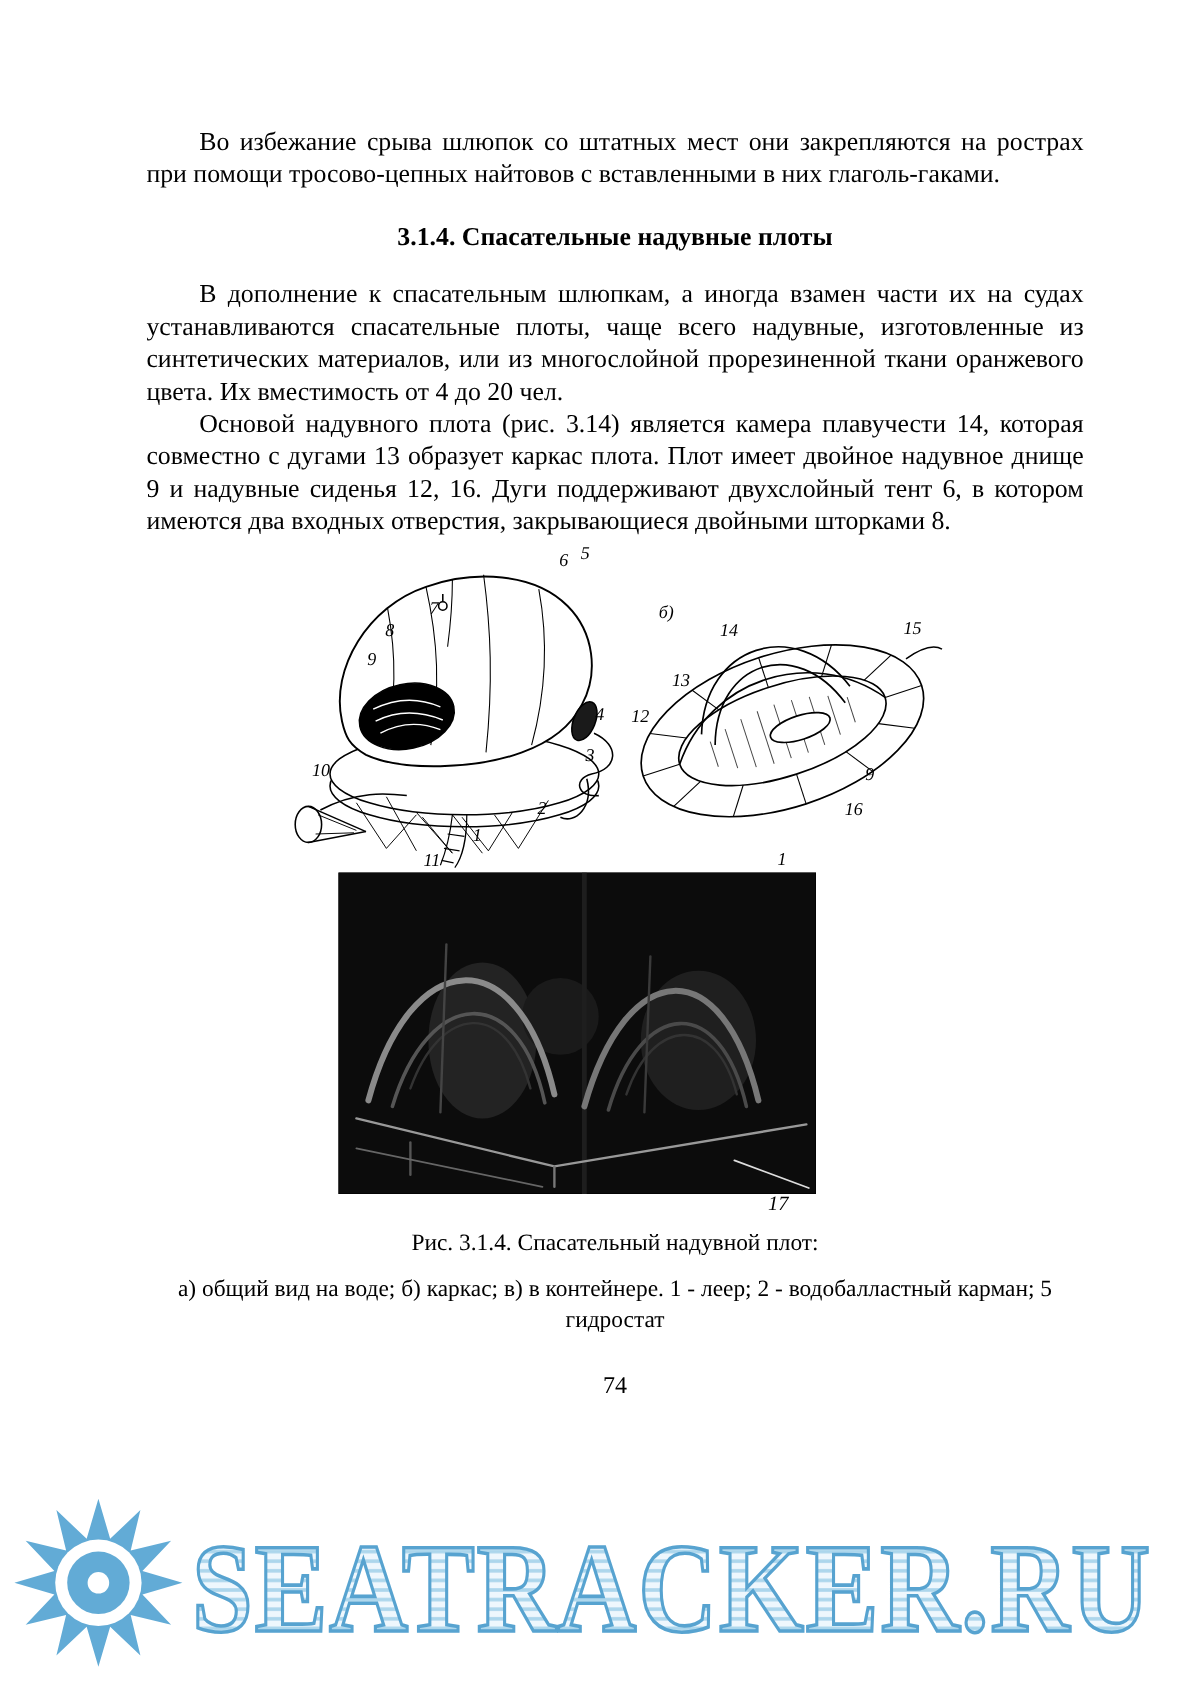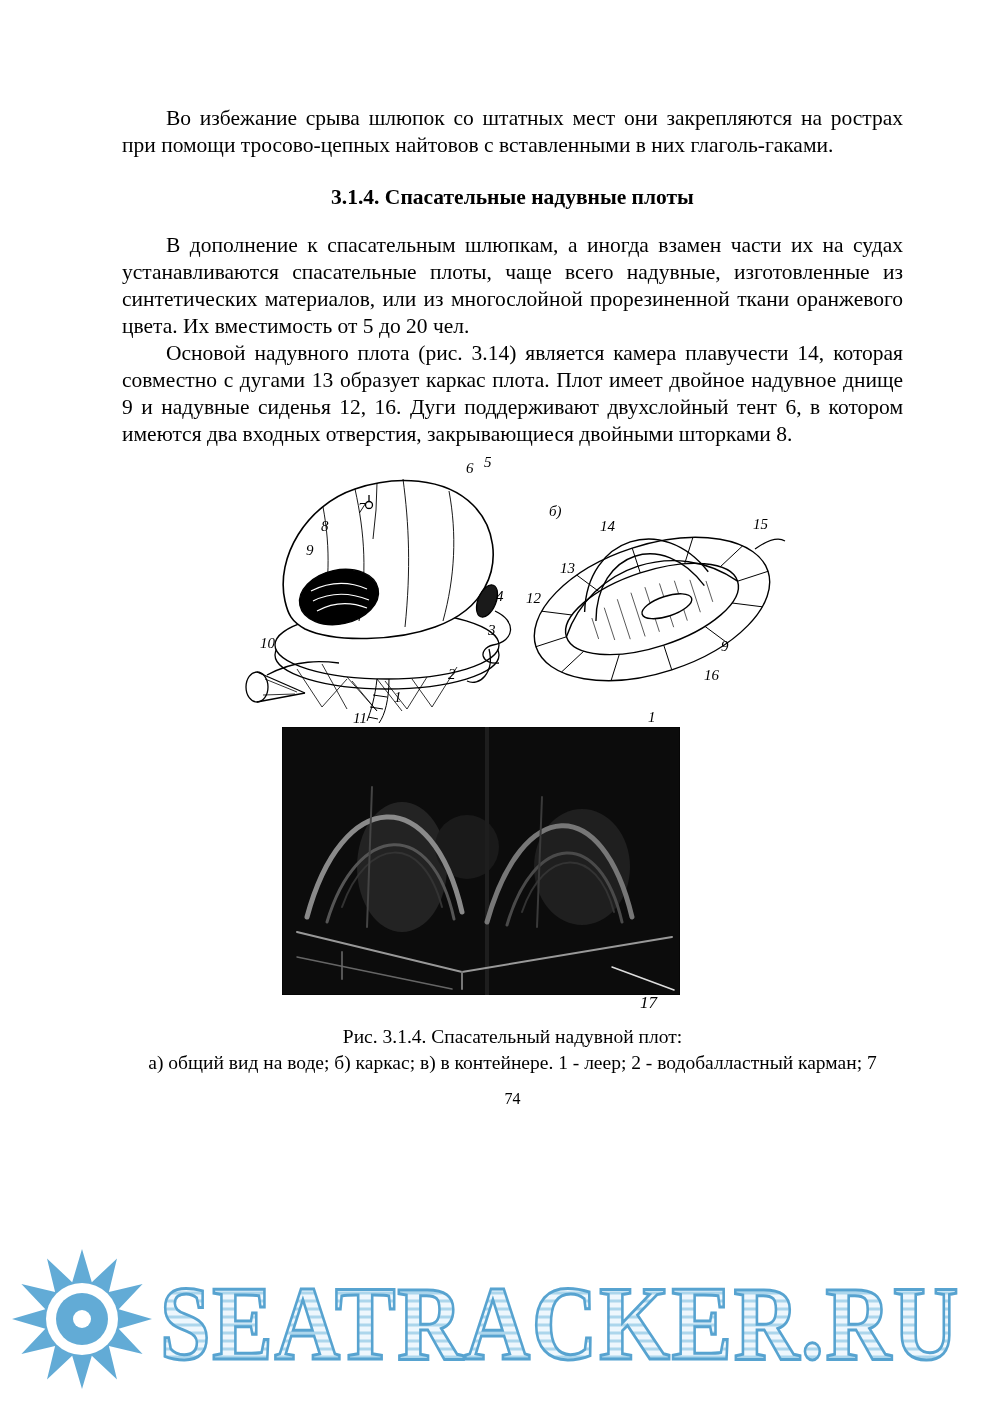--- a/index.html
+++ b/index.html
@@ -12,34 +12,34 @@
   .body-text { font-size:21.5px; line-height:27px; text-align:justify; margin:0; }
   .indent { text-indent:44px; }
   .heading { font-size:21.5px; font-weight:bold; text-align:center; margin:26px 0 22px 0; }
   .figure-wrap { position:relative; height:575px; margin-top:1px; }
   .fig-svg { position:absolute; }
   .svg-a { left:105px; top:0; }
   .svg-b { left:395px; top:42px; }
   .svg-c { left:160px; top:278px; }
   .fig-label { position:absolute; font-size:15px; font-style:italic; color:#000; }
   .caption { text-align:center; font-size:19.5px; line-height:26px; }
-  .caption-title { margin-bottom:0; }
-  .page-number { text-align:center; font-size:16px; margin-top:14px; }
+  .caption-title { margin-bottom:12px; }
+  .page-number { text-align:center; font-size:20px; margin-top:30px; }
   .watermark { position:absolute; left:0; right:0; bottom:4px; height:158px; opacity:0.95; }
 </style>
 </head>
 <body>
 
 <div class="page">
 
   <p class="body-text indent">Во избежание срыва шлюпок со штатных мест они закрепляются на рострах при помощи тросово-цепных найтовов с вставленными в них глаголь-гаками.</p>
 
   <h3 class="heading">3.1.4. Спасательные надувные плоты</h3>
 
-  <p class="body-text indent">В дополнение к спасательным шлюпкам, а иногда взамен части их на судах устанавливаются спасательные плоты, чаще всего надувные, изготовленные из синтетических материалов, или из многослойной прорезиненной ткани оранжевого цвета. Их вместимость от 5 до 20 чел.</p>
+  <p class="body-text indent">В дополнение к спасательным шлюпкам, а иногда взамен части их на судах устанавливаются спасательные плоты, чаще всего надувные, изготовленные из синтетических материалов, или из многослойной прорезиненной ткани оранжевого цвета. Их вместимость от 4 до 20 чел.</p>
   <p class="body-text indent">Основой надувного плота (рис. 3.14) является камера плавучести 14, которая совместно с дугами 13 образует каркас плота. Плот имеет двойное надувное днище 9 и надувные сиденья 12, 16. Дуги поддерживают двухслойный тент 6, в котором имеются два входных отверстия, закрывающиеся двойными шторками 8.</p>
 
   <div class="figure-wrap">
 
     <svg class="fig-svg svg-a" width="310" height="285" viewBox="0 0 310 285">
       <g stroke="#000" fill="none" stroke-width="1.3">
 
         <ellipse cx="160" cy="206" rx="112" ry="34" fill="#ffffff"></ellipse>
         <ellipse cx="160" cy="196" rx="112" ry="34" fill="#ffffff"></ellipse>
 
@@ -188,21 +188,22 @@
     <span class="fig-label" style="left:404px; top:141px">12</span>
     <span class="fig-label" style="left:599px; top:189px">9</span>
     <span class="fig-label" style="left:582px; top:218px">16</span>
     <span class="fig-label" style="left:526px; top:260px">1</span>
 
     <span class="fig-label" style="left:518px; top:544px; font-size:17px">17</span>
   </div>
 
   <div class="caption">
     <div class="caption-title">Рис. 3.1.4. Спасательный надувной плот:</div>
-    <div>а) общий вид на воде; б) каркас; в) в контейнере. 1 - леер; 2 - водобалластный карман; 7</div>
+    <div>а) общий вид на воде; б) каркас; в) в контейнере. 1 - леер; 2 - водобалластный карман; 5</div>
+    <div>гидростат</div>
   </div>
 
   <div class="page-number">74</div>
 
   <div class="watermark">
     <svg width="991" height="158" viewBox="0 0 991 158">
       <defs>
         <pattern id="wmstripes" width="8" height="8" patternUnits="userSpaceOnUse">
           <rect width="8" height="8" fill="#eef7fd"></rect>
           <line x1="0" y1="4" x2="8" y2="4" stroke="#a8d4ec" stroke-width="3"></line>

